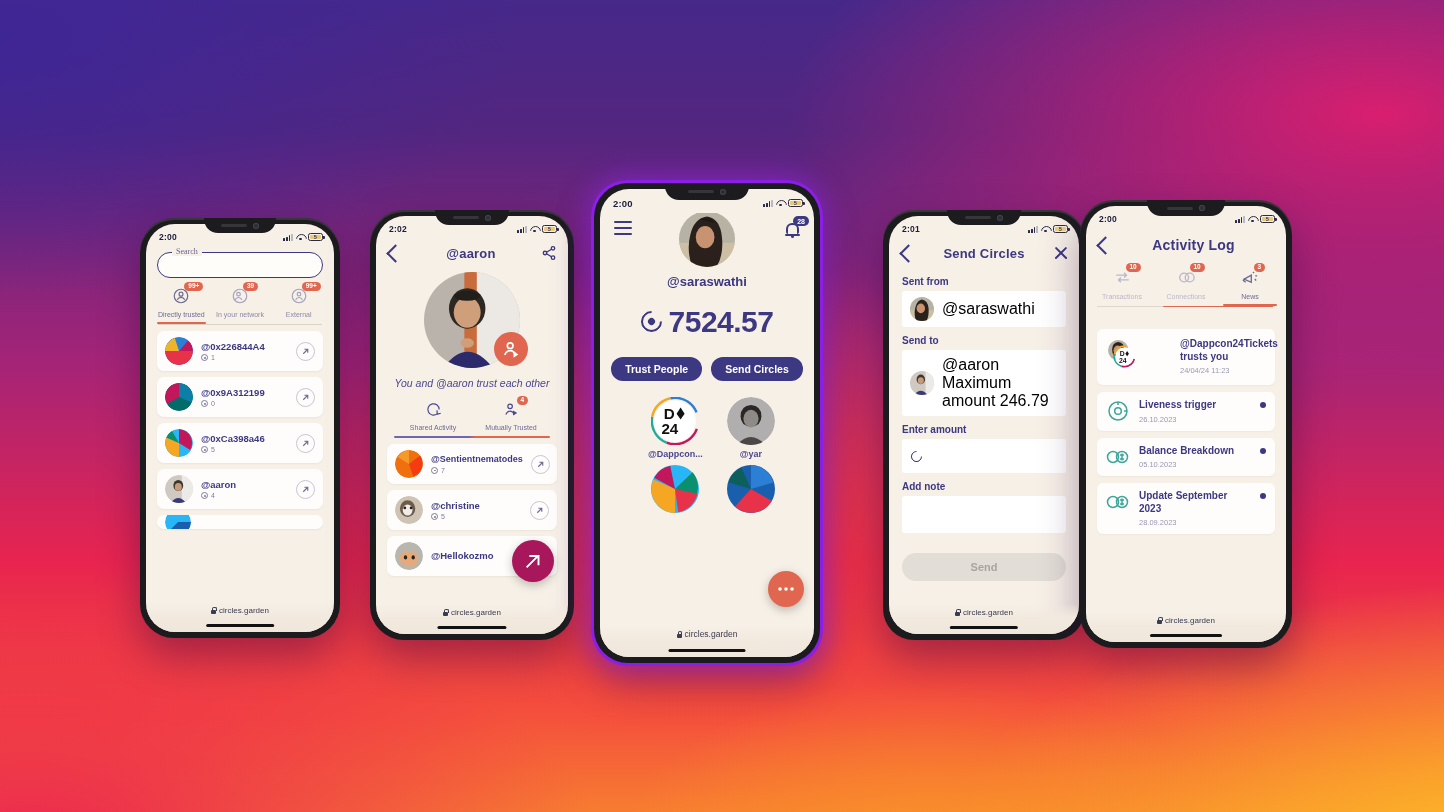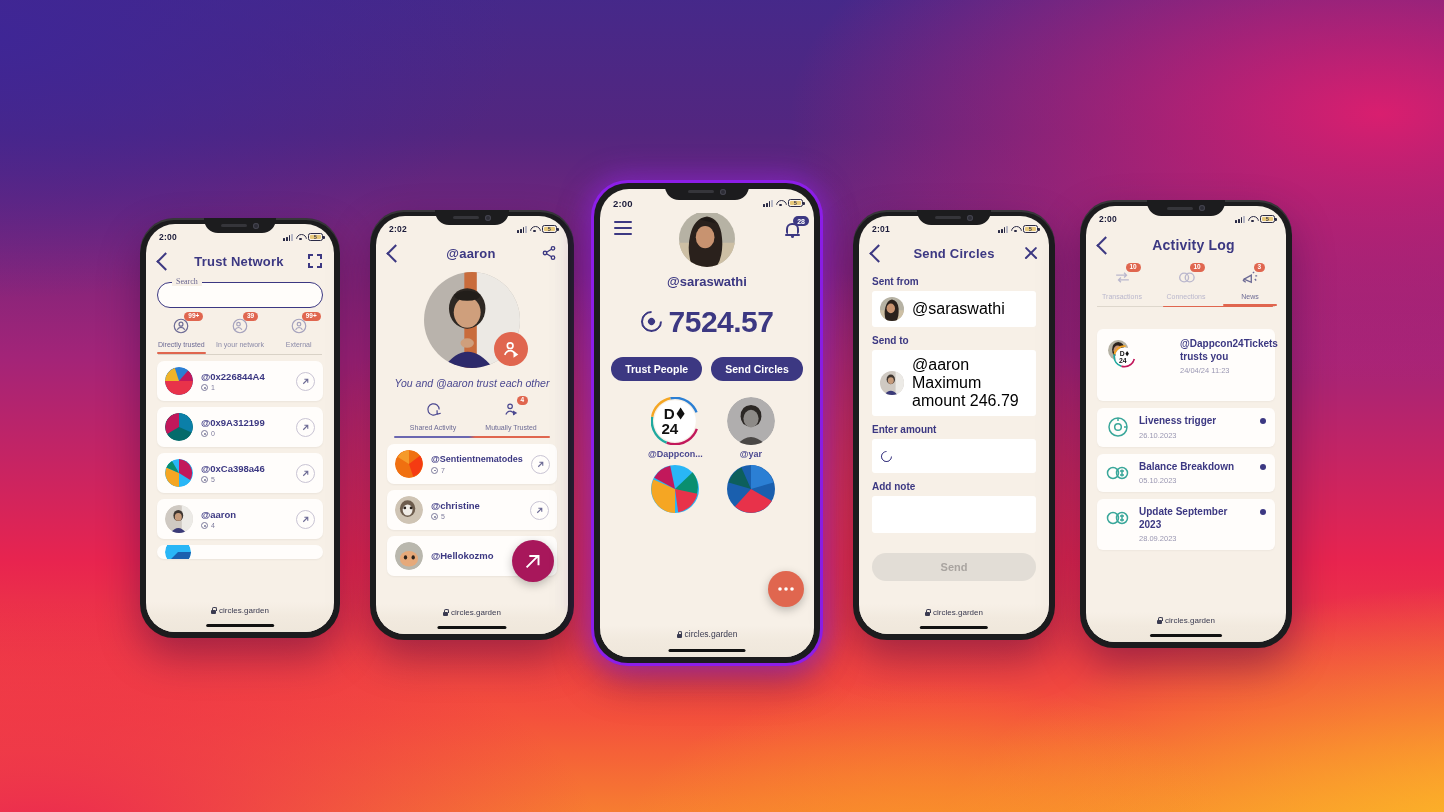--- a/index.html
+++ b/index.html
@@ -207,32 +207,20 @@
             <i></i>
             <i></i>
           </span>
         <span class="wifi"></span>
         <span class="batt">
             <span>5</span>
           </span>
       </span>
     </div>
     <div class="content">
-      <div class="navbar">
-        <div class="chev-left"></div>
-        <div class="navtitle" style="font-size:13px;">Trust Network</div>
-        <div class="icon-btn">
-          <div class="scan">
-              <i></i>
-              <i></i>
-              <i></i>
-              <i></i>
-            </div>
-        </div>
-      </div>
       <div class="searchbox">
         <span class="lbl">Search</span>
       </div>
       <div class="tabrow">
         <div class="tab active">
           <div class="ti">
             <svg width="18" height="18" viewBox="0 0 24 24" fill="none" stroke="#6d6b95" stroke-width="1.6">
               <circle cx="12" cy="12" r="9"></circle>
                 <circle cx="12" cy="9.5" r="2.6"></circle>
                 <path d="M7 17c1-2.2 2.8-3.2 5-3.2s4 1 5 3.2"></path>
@@ -660,21 +648,21 @@
     <div class="urlbar" style="height:32px;">
       <span class="u" style="font-size:8.5px;">
           <span class="lock"></span>
           <span>circles.garden</span>
         </span>
     </div>
     <div class="homebar"></div>
   </div>
 </div>
 
-<div class="phone" style="left:853px; top:210px; width:202px; height:430px;">
+<div class="phone" style="left:883px; top:210px; width:202px; height:430px;border-radius:31px;">
   <div class="notch" style="width:74px;height:15px;">
       <span class="spk"></span>
       <span class="cam"></span>
     </div>
   <div class="screen">
     <div class="statusbar">
       <span>2:01</span>
       <span class="sb-right">
         <span class="sig">
             <i></i>
@@ -806,21 +794,21 @@
             <span class="badge" style="left:13px;">3</span>
           </div>
           <div class="tl">News</div>
         </div>
       </div>
       <div style="height:1.6px;background:#ded7cc;margin:0 11px;position:relative;">
         <div style="position:absolute;right:2px;top:0;width:62%;height:1.6px;background:#e0664f;border-radius:2px;"></div>
       </div>
 
       <div style="margin-top:22px;">
-        <div class="actcard" style="padding-top:9px;padding-bottom:26px;gap:44px;">
+        <div class="actcard" style="padding-top:9px;padding-bottom:10px;gap:44px;">
           <div class="acticon" style="position:relative;width:30px;height:30px;">
             <svg viewBox="0 0 44 44" style="width:100%;height:100%;">
               <circle cx="18" cy="18" r="15" fill="#b6b2a4"></circle>
               <path d="M18 6 q9 1 9 11 q0 10 -9 11 q-9 -1 -9 -11 q0 -10 9 -11z" fill="#2a211c"></path>
               <ellipse cx="17" cy="18" rx="6" ry="7" fill="#c89370"></ellipse>
               <circle cx="27" cy="27" r="15" fill="none" stroke="#c2185b" stroke-width="2.5" stroke-dasharray="24 70" stroke-dashoffset="-4"></circle>
               <circle cx="27" cy="27" r="15" fill="none" stroke="#1fa9a0" stroke-width="2.5" stroke-dasharray="22 72" stroke-dashoffset="-28"></circle>
               <circle cx="27" cy="27" r="15" fill="none" stroke="#f5a623" stroke-width="2.5" stroke-dasharray="22 72" stroke-dashoffset="-50"></circle>
               <circle cx="27" cy="27" r="13.5" fill="#fff"></circle>
               <text x="20" y="26" font-family="Liberation Sans, sans-serif" font-size="10" font-weight="700" fill="#111">D</text>

